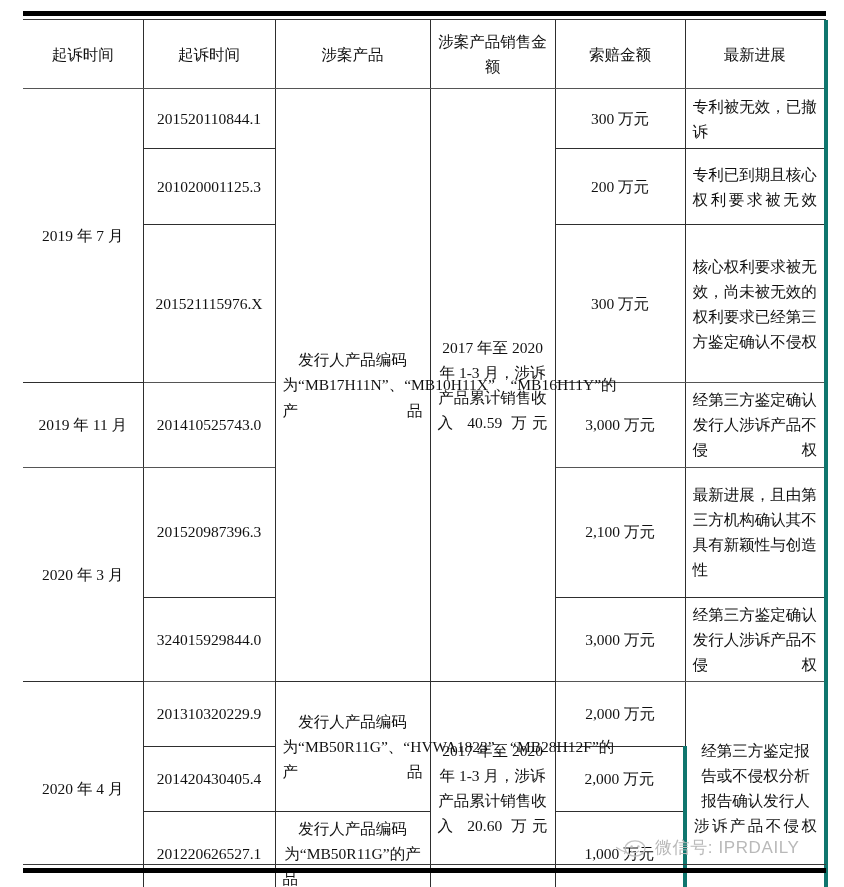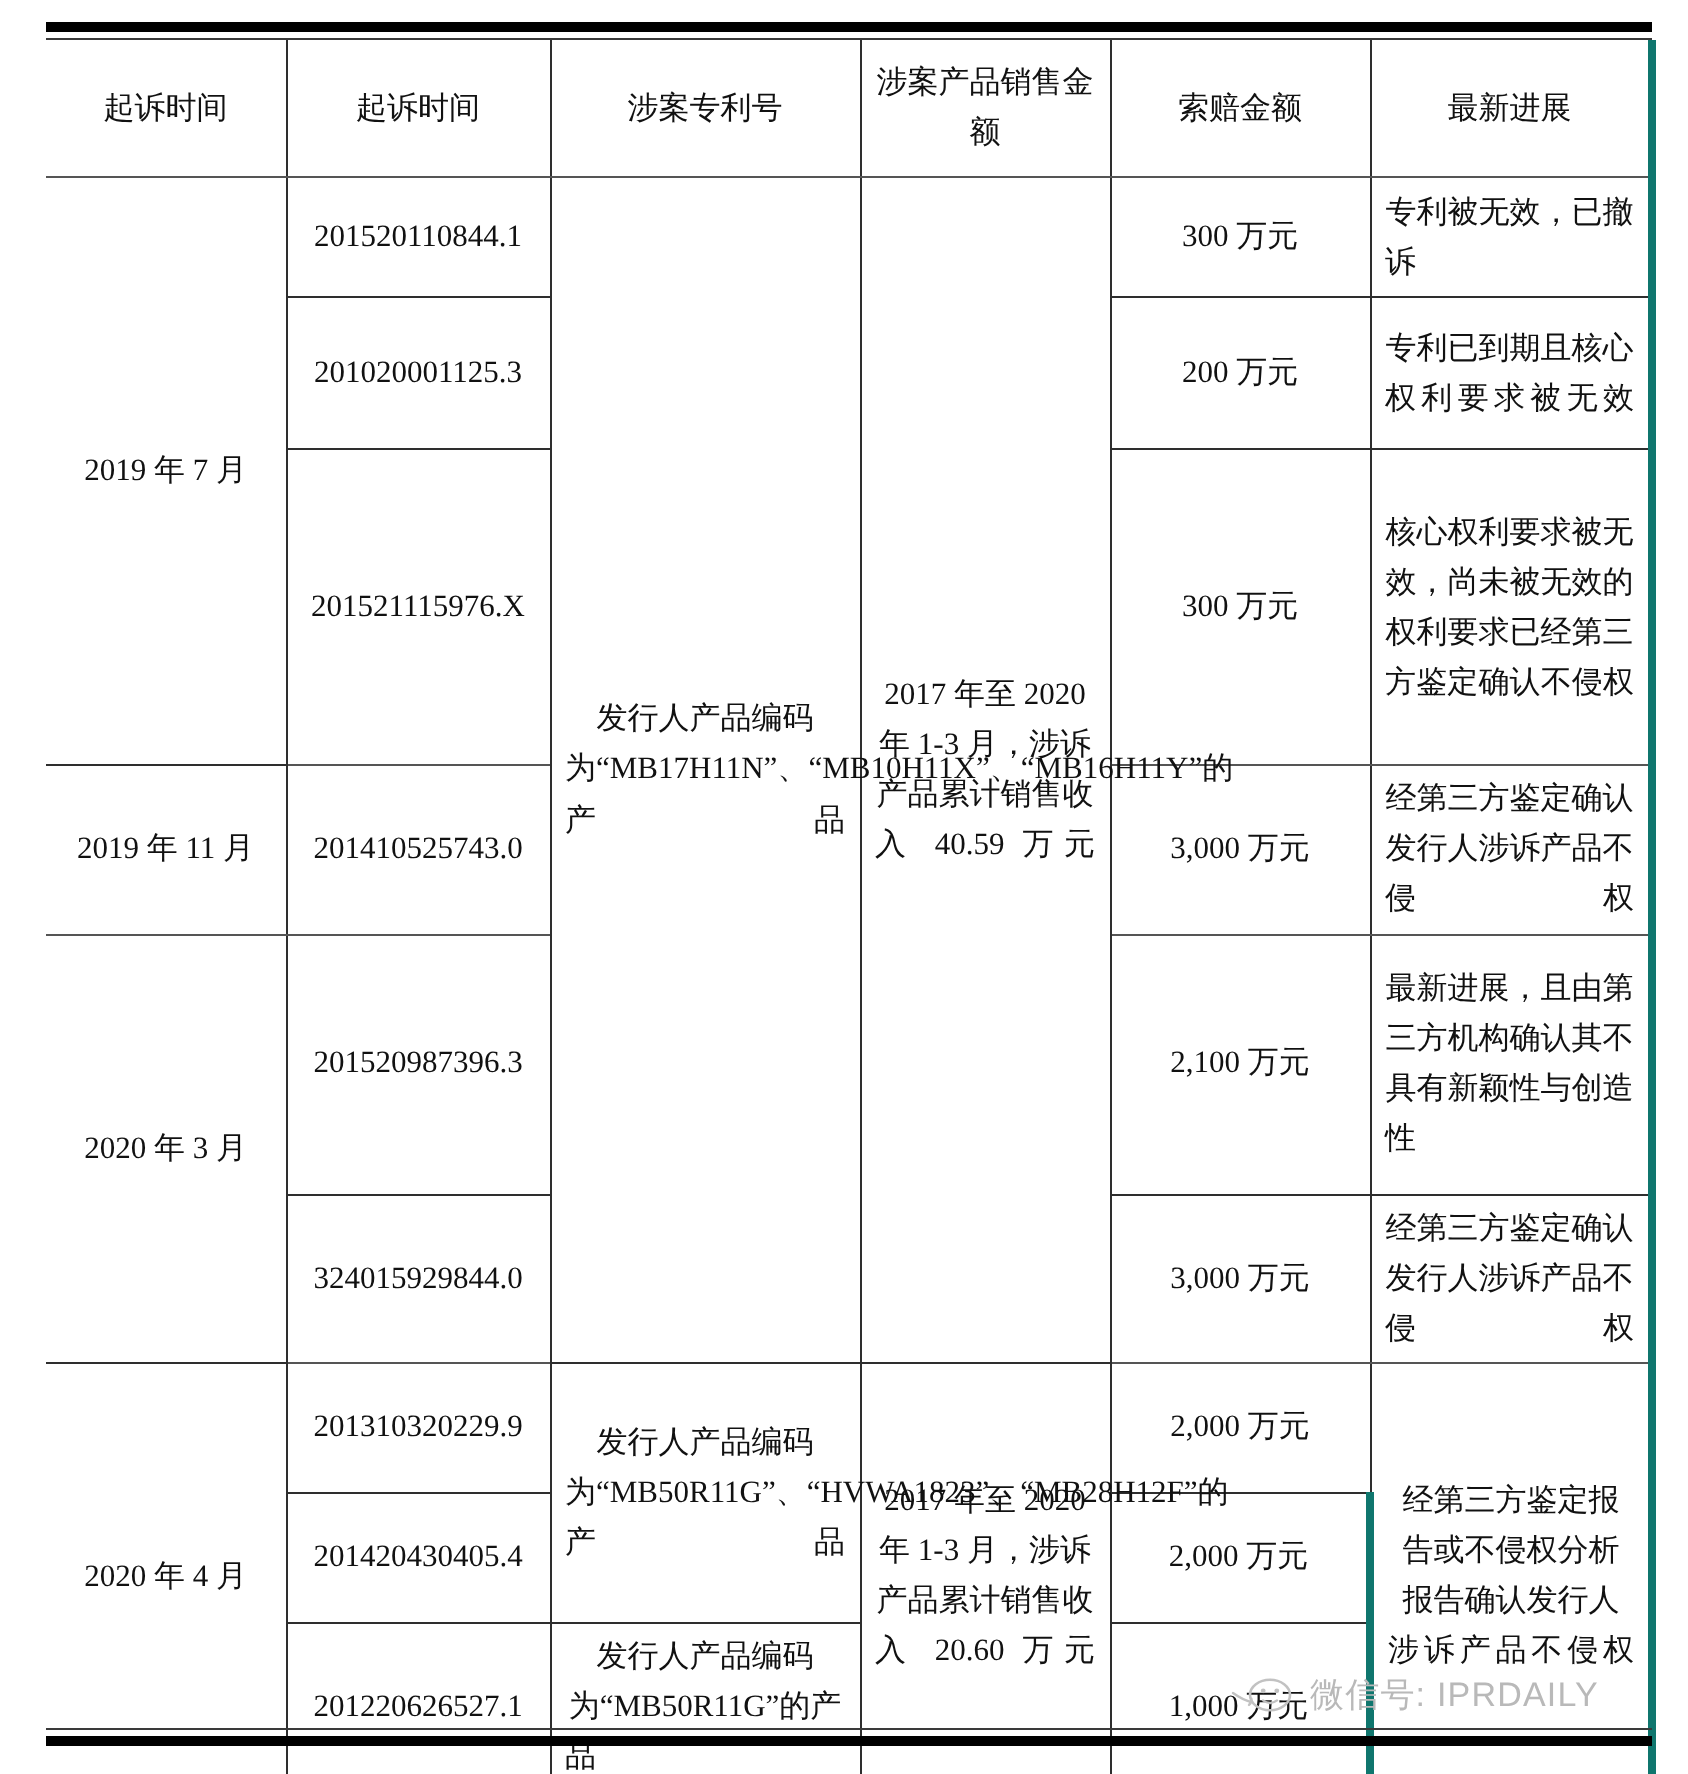--- a/index.html
+++ b/index.html
@@ -113,20 +113,21 @@
   .watermark {
     position: absolute;
     left: 615px;
     top: 836px;
     font-family: "Liberation Sans", "DejaVu Sans", sans-serif;
     font-size: 17px;
     letter-spacing: 0.6px;
     color: #b9b9b9;
     white-space: nowrap;
     display: flex;
+    align-items: center;
     gap: 6px;
     pointer-events: none;
   }
   .watermark .wm-icon { display: inline-block; line-height: 0; }
 </style>
 </head>
 <body>
 
 <div id="page">
 
@@ -140,21 +141,21 @@
       <col style="width:155px">
       <col style="width:125px">
       <col style="width:130px">
       <col style="width:141px">
     </colgroup>
 
     <thead>
       <tr>
         <th>起诉时间</th>
         <th>起诉时间</th>
-        <th>涉案专利号</th>
+        <th>涉案产品</th>
         <th>涉案产品销售金额</th>
         <th>索赔金额</th>
         <th>最新进展</th>
       </tr>
     </thead>
 
     <tbody>
 
       <tr style="height:60px">
         <td rowspan="3">2019 年 7 月</td>

